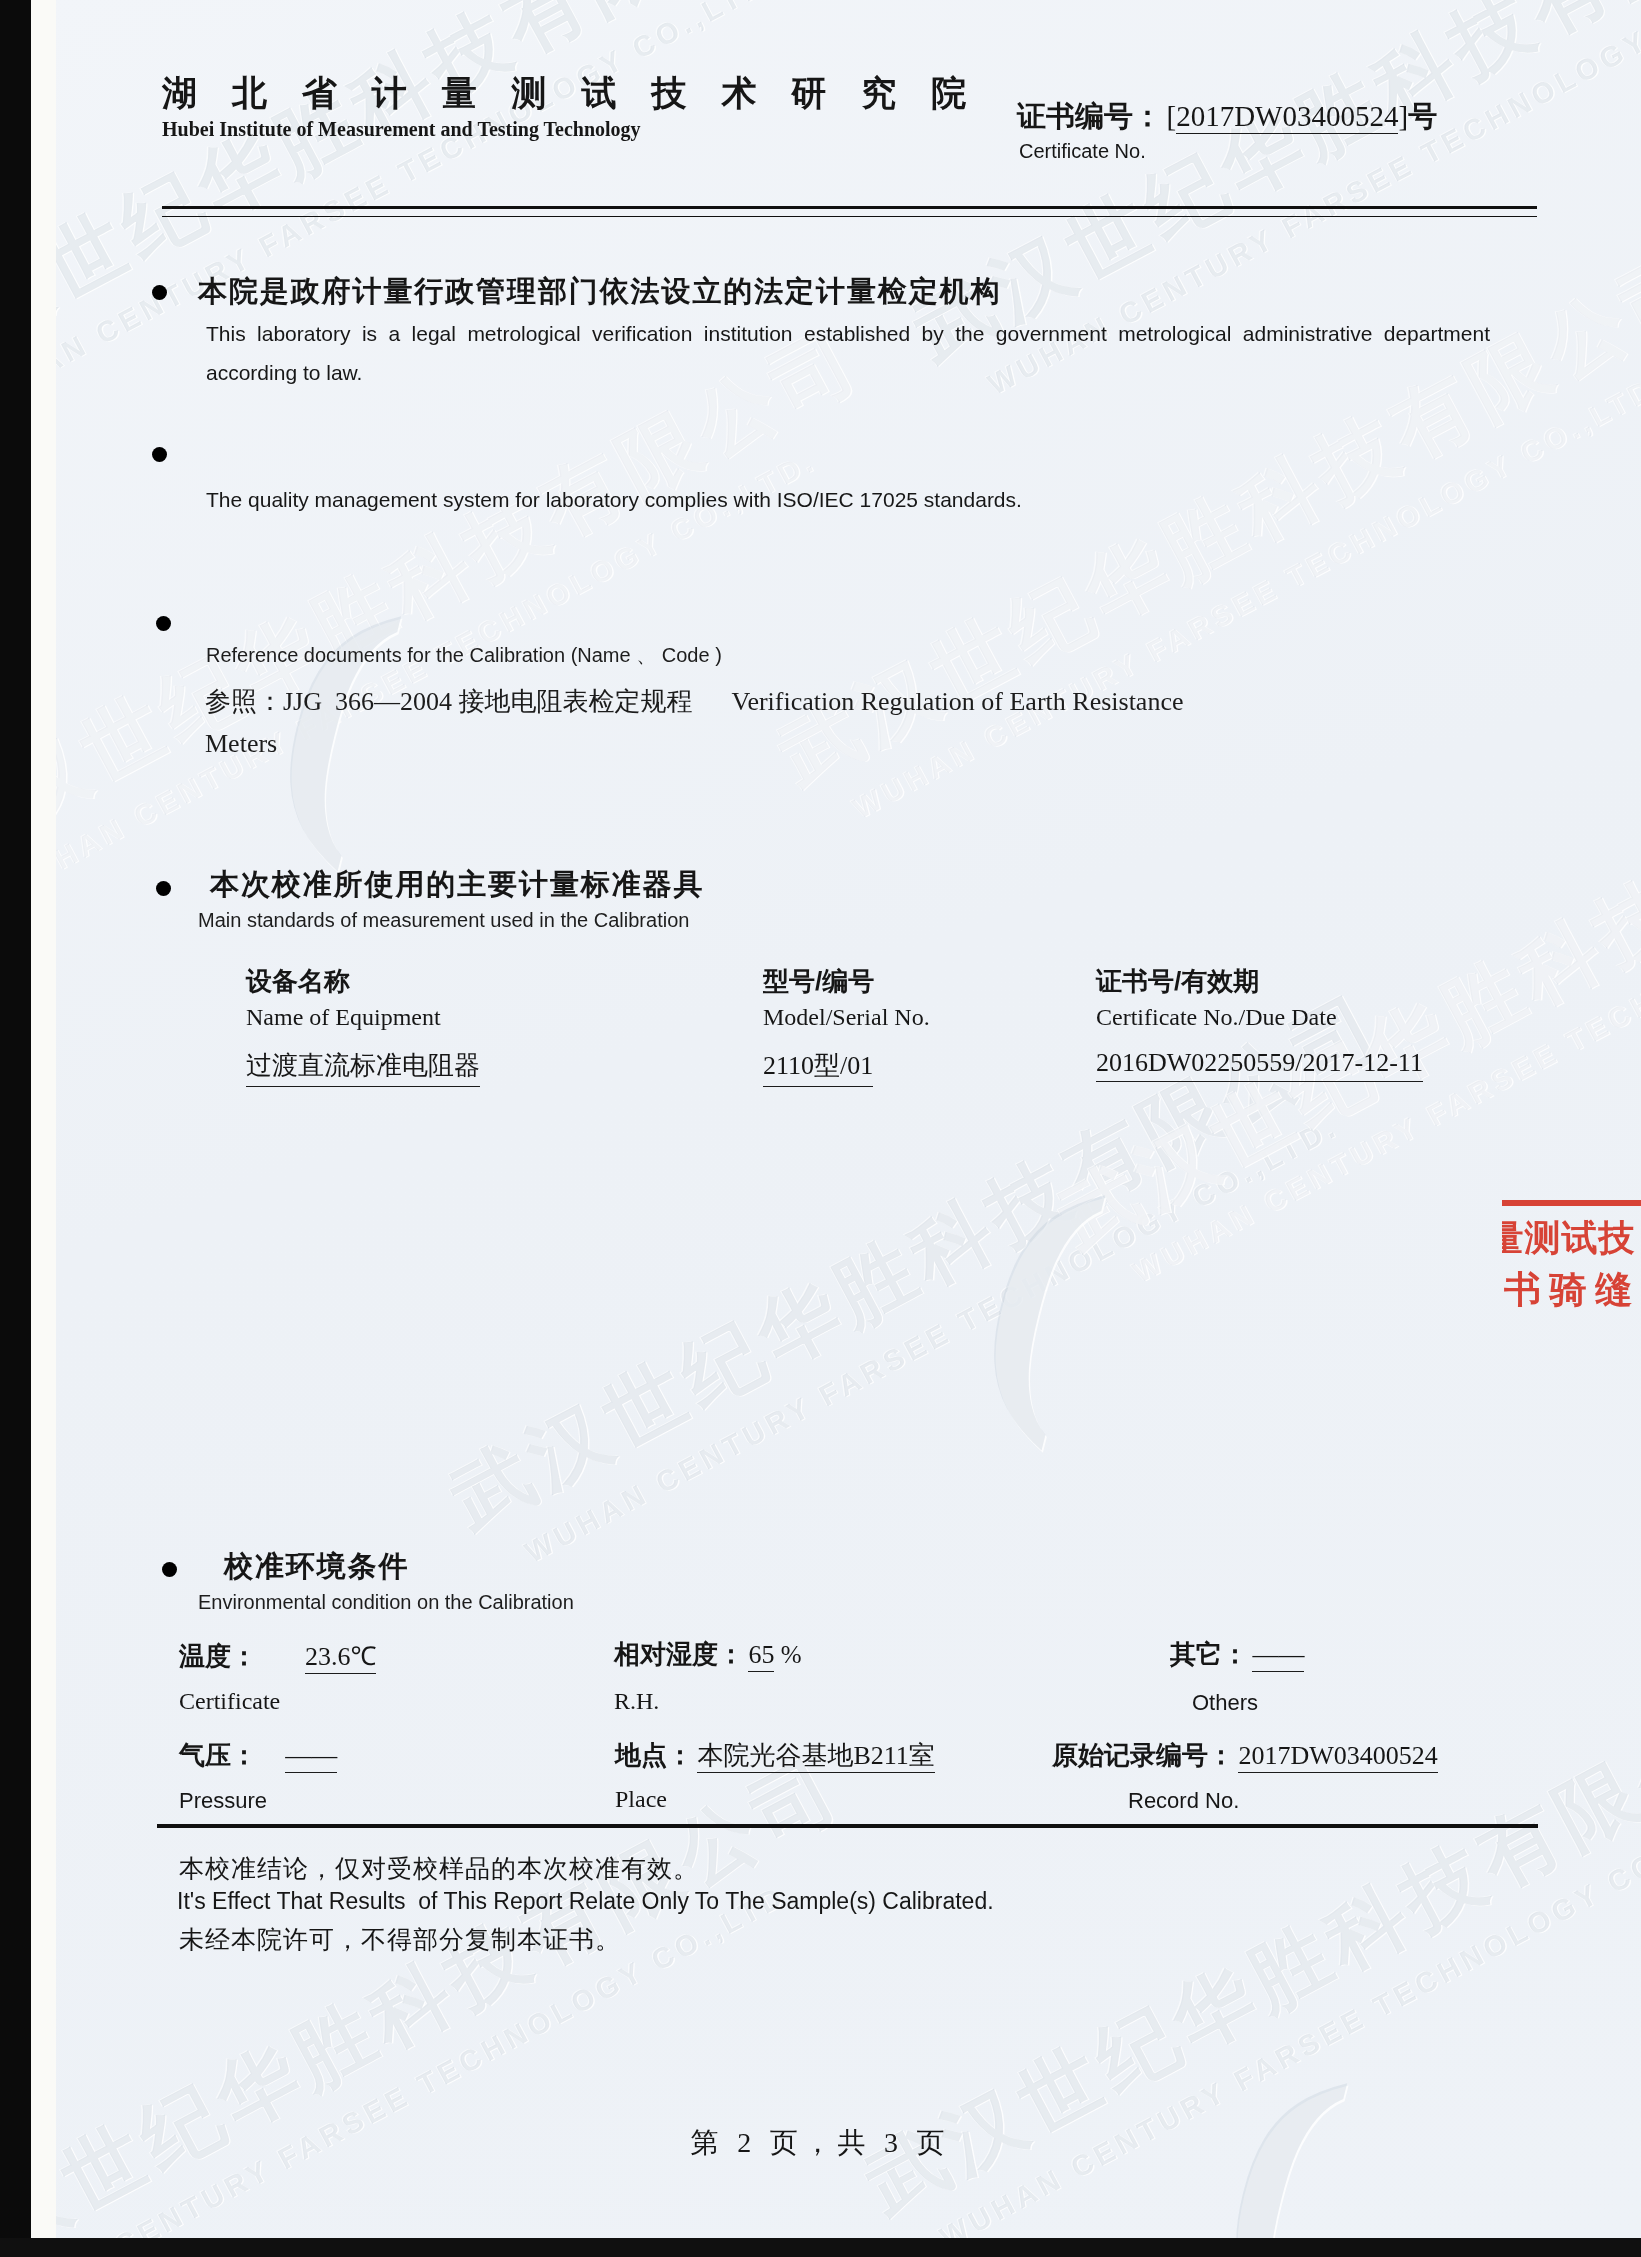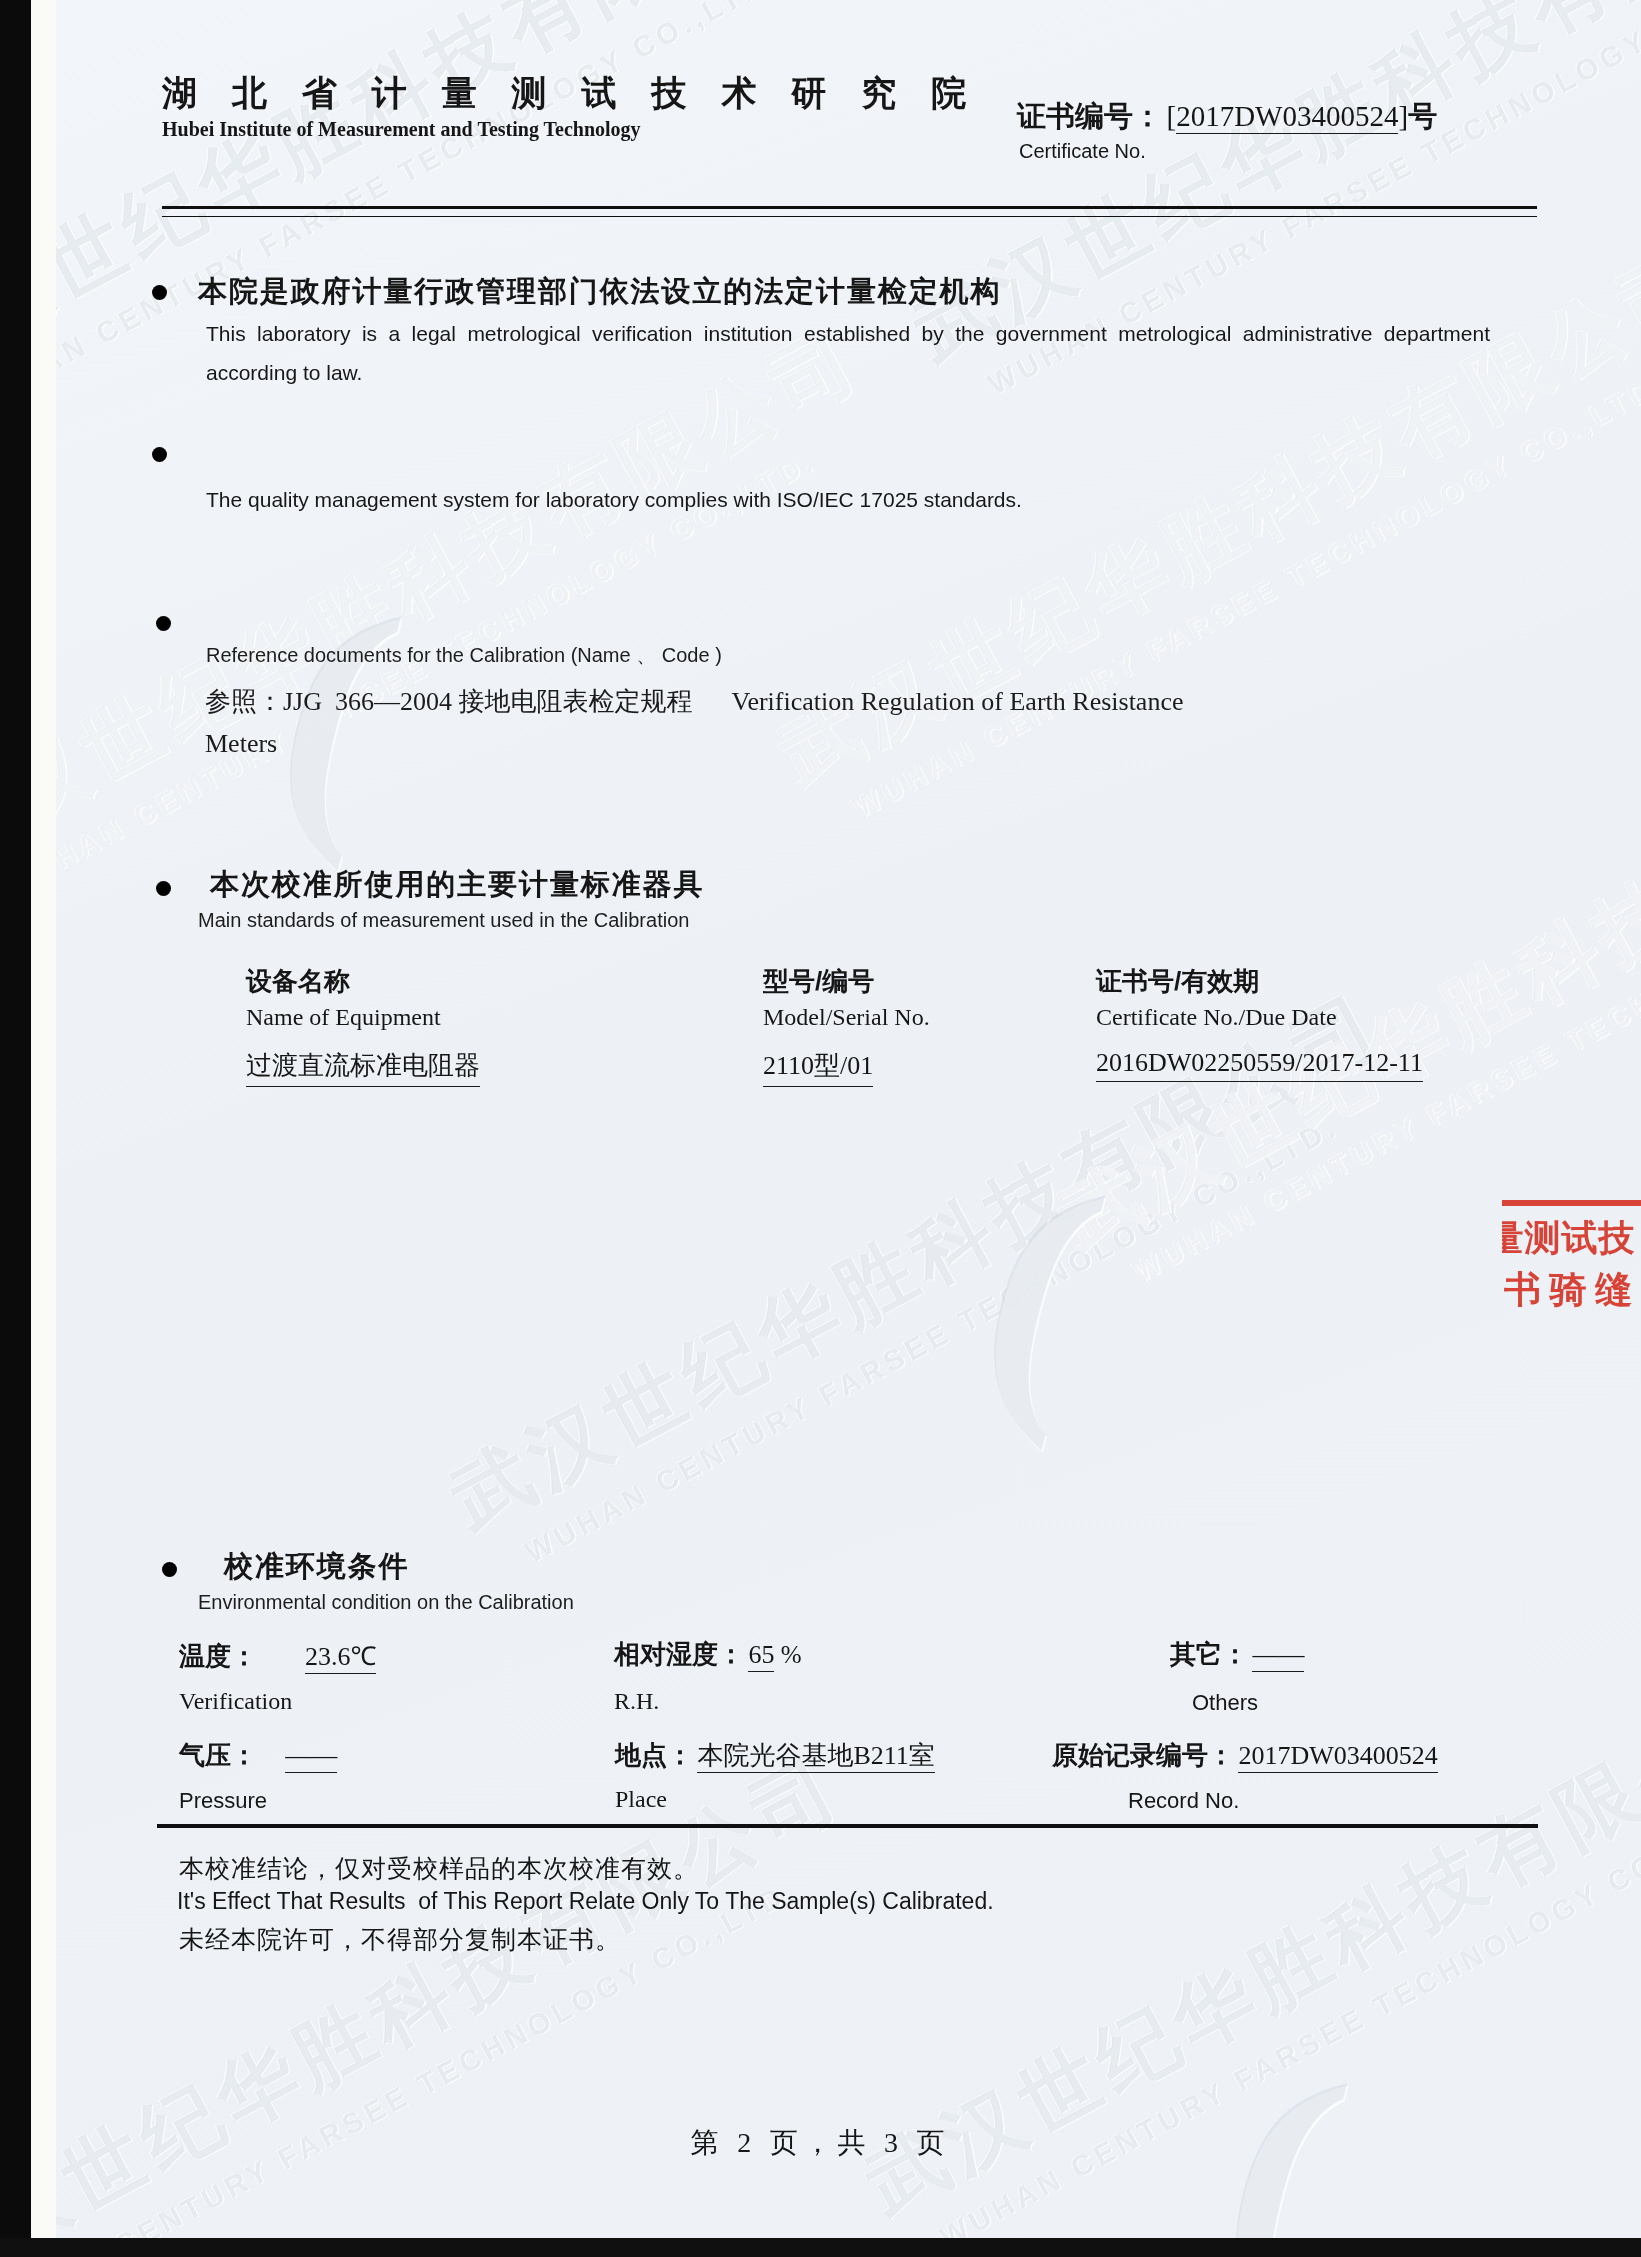--- a/index.html
+++ b/index.html
@@ -170,21 +170,21 @@
     </div>
     <div class="env-row-item" style="left:614px;top:1637px;">
       <span class="env-label">相对湿度：</span>
       <span class="env-val">65</span><span class="env-unit"> %</span>
     </div>
     <div class="env-row-item" style="left:1170px;top:1637px;">
       <span class="env-label">其它：</span>
       <span class="env-val">——</span>
     </div>
 
-    <div class="env-en-serif" style="left:179px;top:1688px;">Verification</div>
+    <div class="env-en-serif" style="left:179px;top:1688px;">Certificate</div>
     <div class="env-en-serif" style="left:614px;top:1688px;">R.H.</div>
     <div class="env-en-sans" style="left:1192px;top:1690px;">Others</div>
 
     <div class="env-row-item" style="left:179px;top:1738px;">
       <span class="env-label">气压：</span>
       <span style="display:inline-block;width:19.3px;"></span>
       <span class="env-val">——</span>
     </div>
     <div class="env-row-item" style="left:615px;top:1738px;">
       <span class="env-label">地点：</span>

